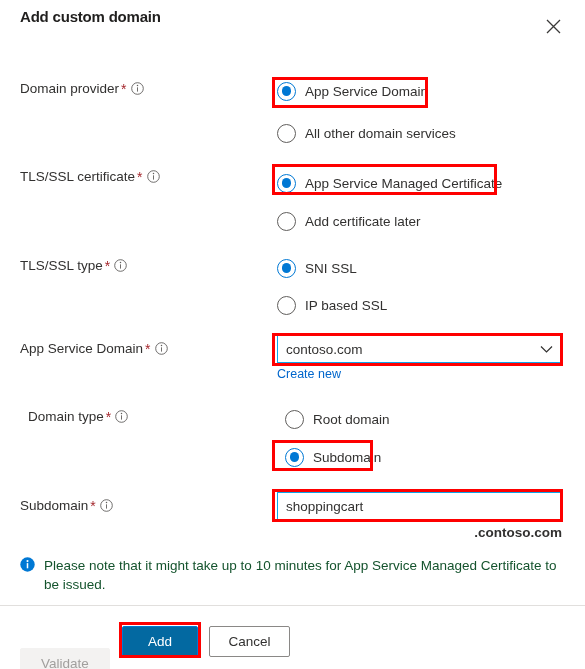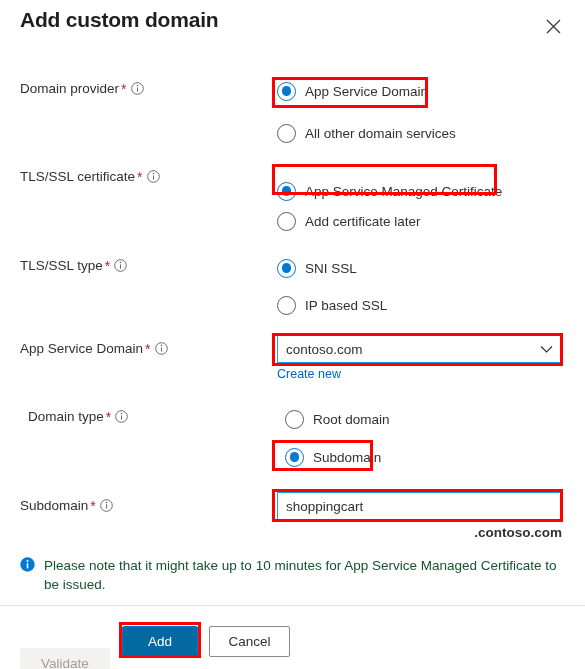--- a/index.html
+++ b/index.html
@@ -20,21 +20,21 @@
   .panel-header {
     position: absolute;
     left: 0; top: 0;
     width: 585px;
     height: 62px;
   }
   .panel-title {
     position: absolute;
     left: 20px;
     top: 8px;
-    font-size: 21px;
+    font-size: 15px;
     font-weight: 700;
     letter-spacing: -0.2px;
     color: #201f1e;
     white-space: nowrap;
   }
   .close-btn {
     position: absolute;
     right: 20px;
     top: 14px;
     width: 24px;
@@ -298,21 +298,21 @@
 
   <div class="row" style="top:106px;height:68px;">
     <div class="label">
       <span>TLS/SSL certificate</span><span class="req-star">*</span><span class="info-icon"><svg width="13" height="13" viewBox="0 0 13 13">
             <circle cx="6.5" cy="6.5" r="5.8" fill="none" stroke="#605e5c" stroke-width="0.9"></circle>
             <circle cx="6.5" cy="3.6" r="0.75" fill="#605e5c"></circle>
             <rect x="6.05" y="5.3" width="0.9" height="4.3" fill="#605e5c"></rect>
           </svg></span>
     </div>
     <div class="control">
-      <div class="radio-line checked" style="top:12px;">
+      <div class="radio-line checked" style="top:4px;">
         <span class="radio-mark"></span>
         <span class="radio-text">App Service Managed Certificate</span>
       </div>
       <div class="radio-line" style="top:42px;">
         <span class="radio-mark"></span>
         <span class="radio-text">Add certificate later</span>
       </div>
     </div>
   </div>
 

